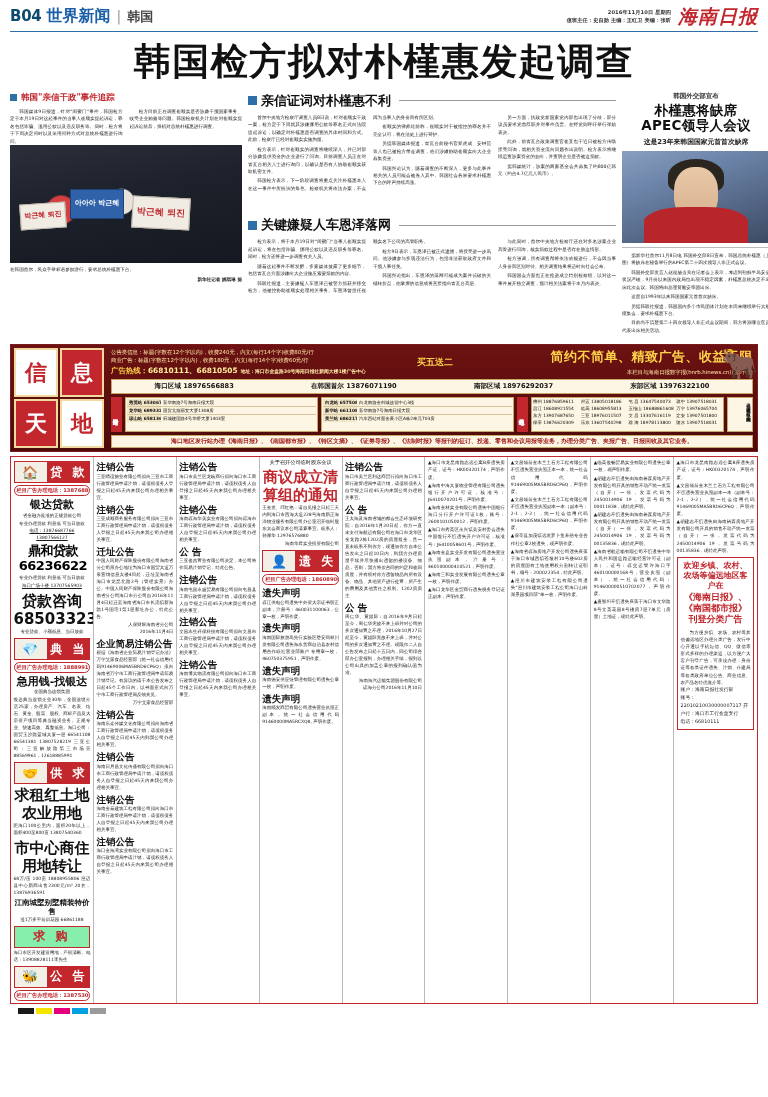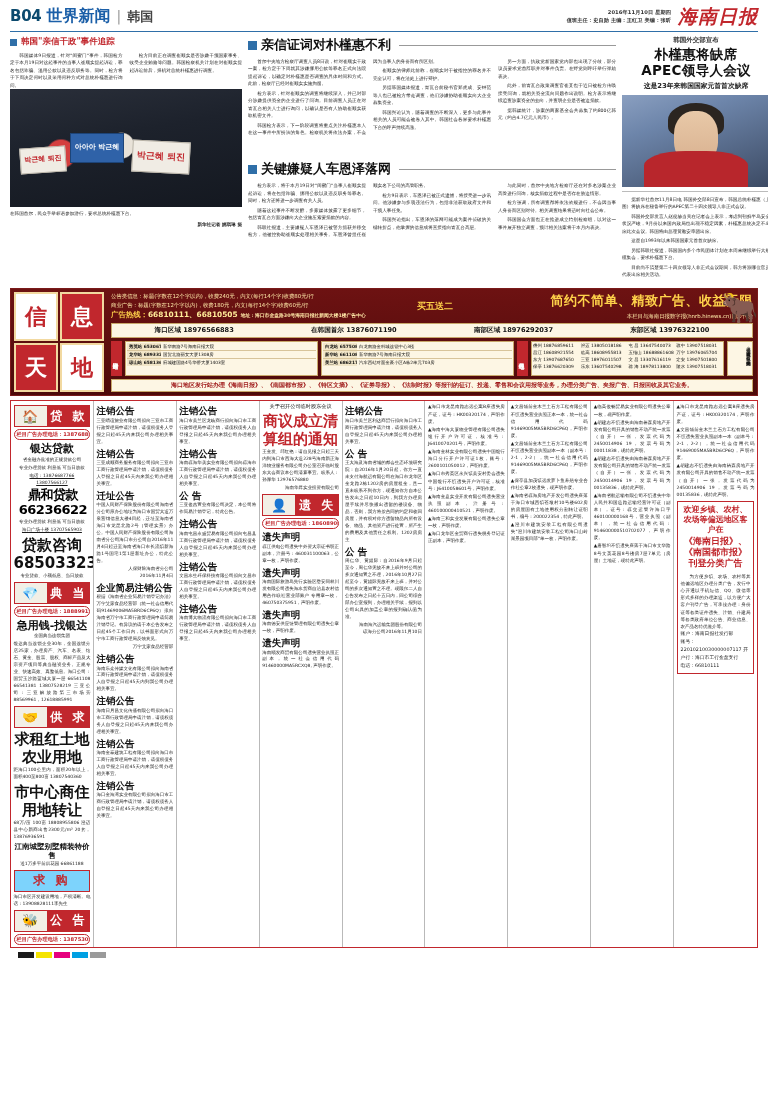--- a/index.html
+++ b/index.html
@@ -207,20 +207,23 @@
     <div class="mh-right">
       <div class="mh-meta">
         <div class="mh-date">2016年11月10日 星期四</div>
         <div class="mh-credits">值班主任：史自勋  主编：王红卫  美编：张昕</div>
       </div>
       <div class="mh-logo">海南日报</div>
     </div>
   </div>
   <hr class="mh-rule">
 
+  <div class="headline-wrap">
+    <div class="headline">韩国检方拟对朴槿惠发起调查</div>
+  </div>
 
   <div class="news-grid">
 
     <div>
       <div class="sec-head">
         <span class="sec-mark-sm"></span>
         <span class="sec-title-sm">韩国"亲信干政"事件追踪</span>
       </div>
       <div class="body-cols-2">
         <p class="ptext">韩国媒体9日报道，针对"闺蜜门"事件，韩国检方定于本月19日对这起事件的当事人崔顺实提起诉讼，罪名包括诈骗、滥用公款以及违反职务等。同时，检方将于下周决定何时以及采用何种方式对总统朴槿惠进行询问。</p>
@@ -416,21 +419,21 @@
         <div class="ad-cat-icon">🤝</div>
         <div class="ad-cat-label">供 求</div>
       </div>
       <div class="ad-h2">求租红土地农业用地</div>
       <div class="ad-txt">距海口100公里内，面积20年以上，面积400至800亩  13807540360</div>
       <div class="ad-h2">市中心商住用地转让</div>
       <div class="ad-txt">68万/亩  100亩 18808955806  澄迈县中心新商出售2300元/m²  20套，13876936591</div>
       <div class="ad-h3">江南城墅别墅精装特价售</div>
       <div class="ad-txt ad-txt-c">送1万多平前后花园 66861188</div>
       <div class="ad-cat">
-        <div class="ad-cat-label ad-red" style="background:#7dd3fc;color:#c1272d;border:1px solid #c1272d">求 购</div>
+        <div class="ad-cat-label ad-red" style="background:#86efac;color:#c1272d;border:1px solid #c1272d">求 购</div>
       </div>
       <div class="ad-txt">海口市区开发建设用地，产权清晰。电话：13908828111李先生</div>
       <div class="ad-cat">
         <div class="ad-cat-icon">🐝</div>
         <div class="ad-cat-label">公 告</div>
       </div>
       <div class="ad-hotline">栏目广告办理电话：13875308551</div>
       <div class="ad-title-ct">注销公告</div>
       <div class="ad-txt">三亚四季清洁工程有限公司拟向三亚市工商行政管理局申请注销，请债权债务人自登报之日起45天内来我公司办理相关事宜。</div>
       <div class="ad-title-ct">注销公告</div>

